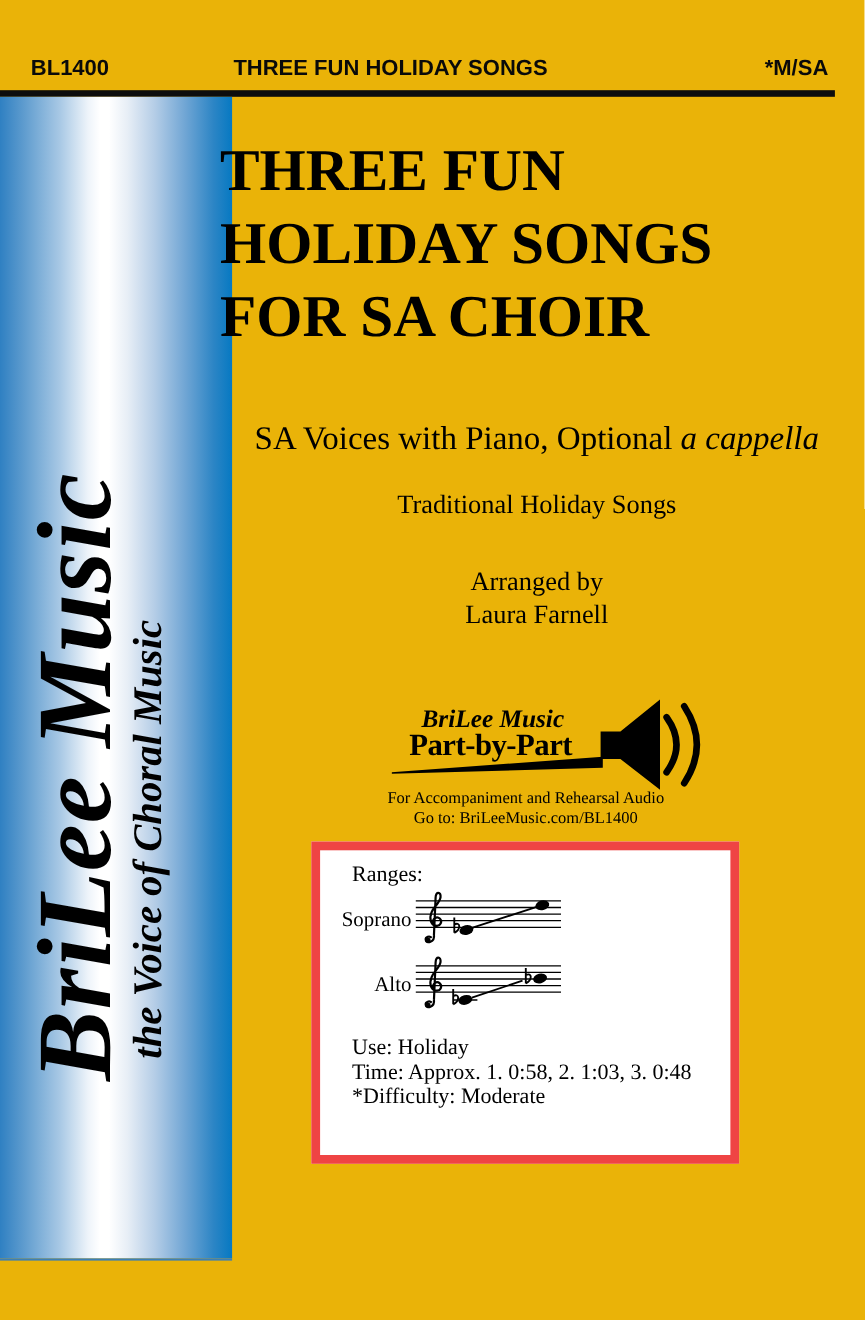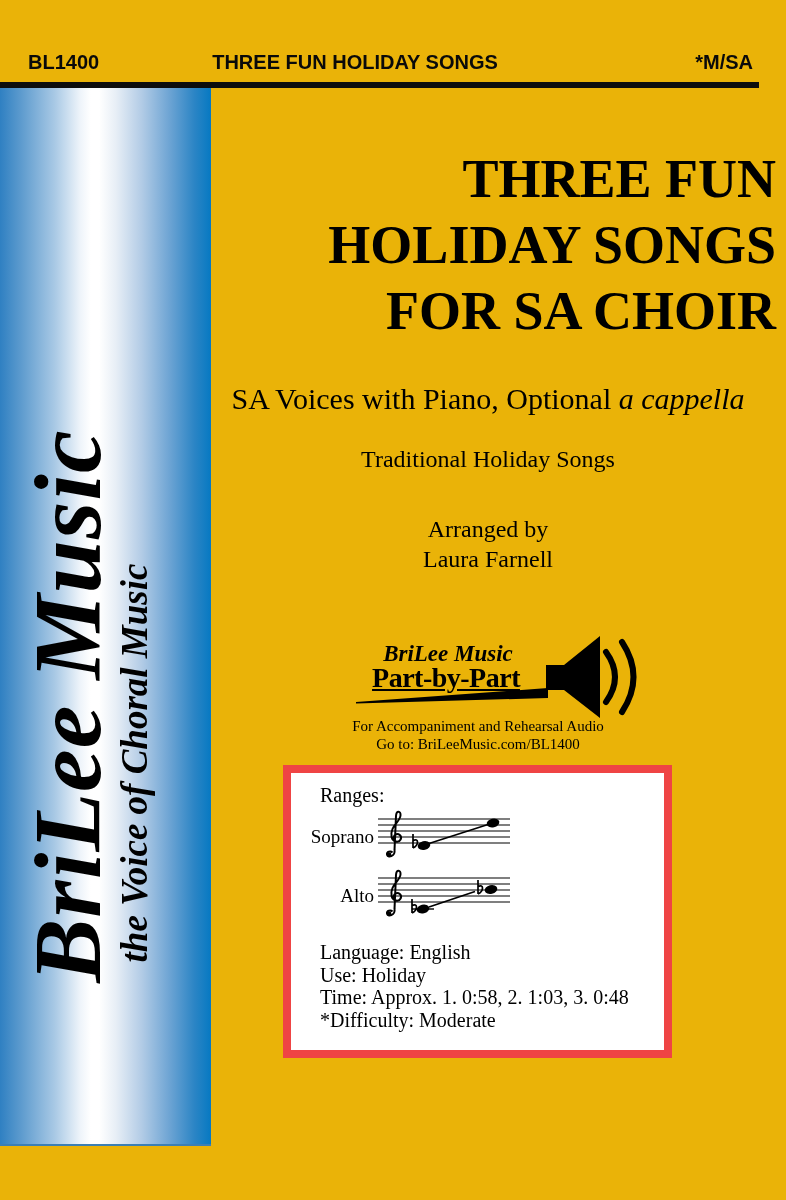--- a/index.html
+++ b/index.html
@@ -43,22 +43,22 @@
   .banner-tag{
     position:absolute;left:-125px;top:652px;width:520px;height:46px;
     transform:rotate(-90deg);
     text-align:center;line-height:46px;
     font-style:italic;font-weight:bold;font-size:37px;
     white-space:nowrap;color:#000;
   }
   
   .title{
     position:absolute;left:200px;top:122px;width:576px;
-    text-align:right;font-weight:bold;font-size:54px;line-height:66px;
-    letter-spacing:0px;color:#000;margin-top:24px;
+    text-align:left;font-weight:bold;font-size:54px;line-height:66px;
+    letter-spacing:0px;color:#000;
   }
   .subtitle{
     position:absolute;left:200px;top:382px;width:576px;
     text-align:center;font-size:30px;white-space:nowrap;
   }
   .series{
     position:absolute;left:200px;top:446px;width:576px;
     text-align:center;font-size:24px;
   }
   .arranged{
@@ -68,21 +68,20 @@
   
   .logo-brand{
     position:absolute;left:248px;top:641px;width:400px;
     text-align:center;font-style:italic;font-weight:bold;font-size:23px;
     white-space:nowrap;
   }
   .logo-product{
     position:absolute;left:246px;top:662px;width:400px;
     text-align:center;font-weight:bold;font-size:28px;letter-spacing:-0.5px;
     white-space:nowrap;
-    text-decoration:underline;
   }
   .logo-swoosh{position:absolute;left:356px;top:686px;}
   .logo-speaker{position:absolute;left:542px;top:630px;}
   .audio-info{
     position:absolute;left:278px;top:717px;width:400px;
     text-align:center;font-size:15px;line-height:18px;
   }
   
   .rbox{
     position:absolute;left:283px;top:765px;width:389px;height:293px;
@@ -182,20 +181,19 @@
       </g>
       <path d="M38 34 V48 M38 40.5 C44 37.5 44 45 38 48" fill="none" stroke="#000" stroke-width="1.7"></path>
       <line x1="38" y1="44" x2="60" y2="44" stroke="#000" stroke-width="1.4"></line>
       <ellipse cx="49" cy="44" rx="6.4" ry="4.4" transform="rotate(-14 49 44)" fill="#000"></ellipse>
       <line x1="55" y1="42" x2="101" y2="26.5" stroke="#000" stroke-width="1.7"></line>
       <path d="M104 15 V29 M104 21.5 C110 18.5 110 26 104 29" fill="none" stroke="#000" stroke-width="1.7"></path>
       <ellipse cx="117" cy="24.5" rx="6.4" ry="4.4" transform="rotate(-14 117 24.5)" fill="#000"></ellipse>
     </svg>
 
     <div class="rbox-details">
-      <div>Language: English</div>
       <div>Use: Holiday</div>
       <div>Time: Approx. 1. 0:58, 2. 1:03, 3. 0:48</div>
       <div>*Difficulty: Moderate</div>
     </div>
   </div>
 
 </div>
 
 </body></html>

